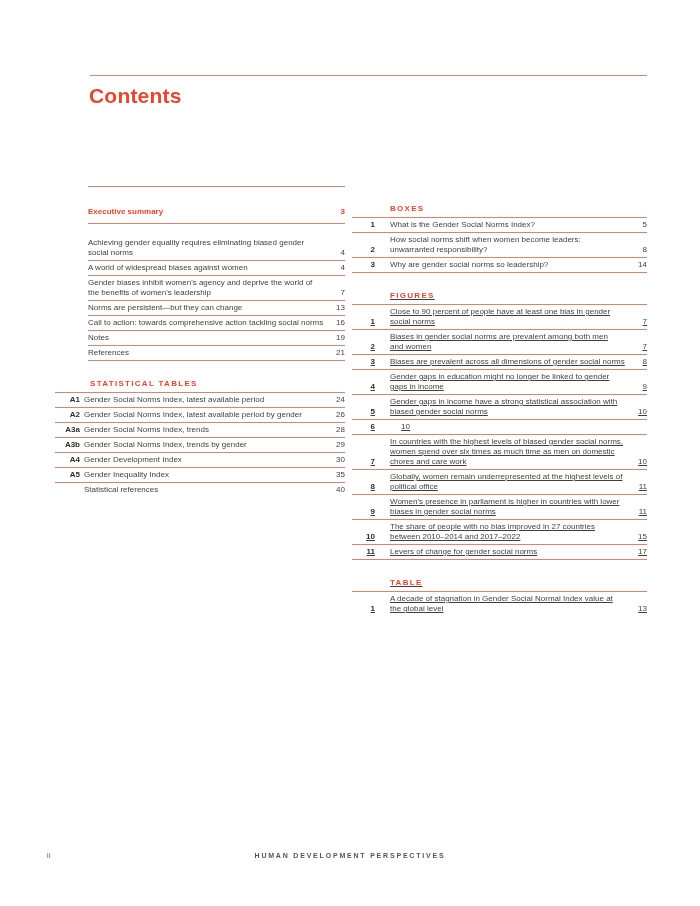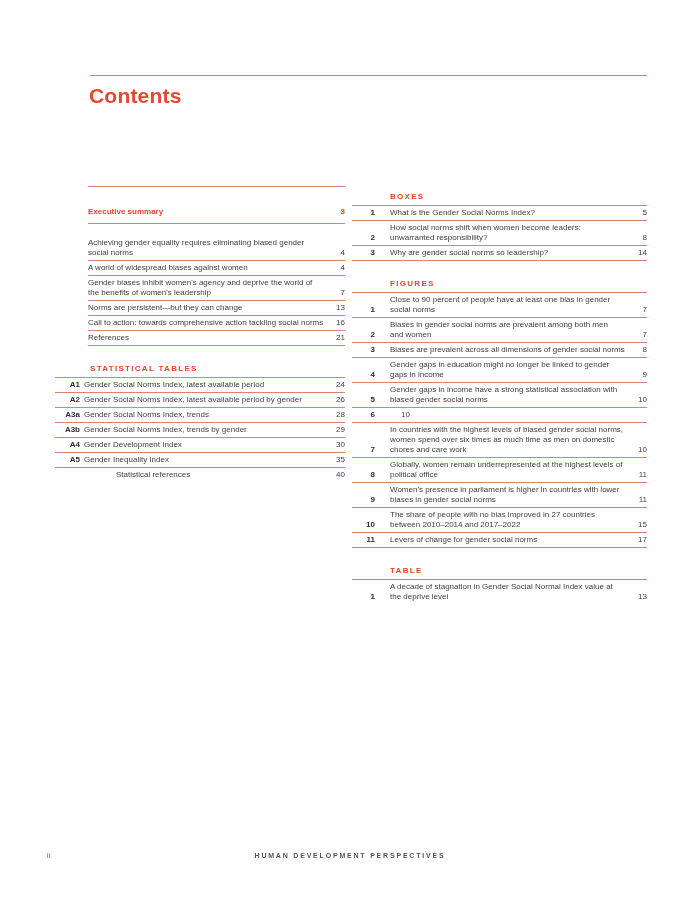--- a/index.html
+++ b/index.html
@@ -22,21 +22,21 @@
     position:absolute;left:90px;top:75px;width:557px;height:0;
     border-top:1px solid var(--rule);
   }
   .doc-title{
     position:absolute;left:89px;top:84px;
     font-size:21px;font-weight:bold;color:var(--accent);
     letter-spacing:0.2px;
   }
   
   .col-left{position:absolute;left:55px;top:186px;width:290px;}
-  .col-right{position:absolute;left:352px;top:192px;width:295px;}
+  .col-right{position:absolute;left:352px;top:204px;width:295px;}
 
   
   .row{
     display:flex;align-items:flex-end;
     padding:2px 0 2px 0;
     border-bottom:1px solid var(--rule);
     font-size:8px;line-height:10px;
     cursor:default;
   }
   .row .ttl{flex:1;white-space:pre-line;}
@@ -59,25 +59,25 @@
   
   .section-heading{
     font-size:8px;font-weight:bold;color:var(--accent);
     letter-spacing:1.3px;
     padding-bottom:4px;
     border-bottom:1px solid var(--rule);
   }
   .stat-section{margin-top:18px;}
   .stat-section .section-heading{padding-left:35px;}
   .stat-section .lbl{width:25px;text-align:right;margin-right:4px;flex:none;}
-  .stat-section .row:last-child{border-bottom:none;gap:32px;}
+  .stat-section .row:last-child{border-bottom:none;}
 
   .right-section .section-heading{padding-left:38px;}
   .right-section .lbl{width:23px;text-align:right;margin-right:15px;flex:none;}
-  .right-section + .right-section{margin-top:18px;}
+  .right-section + .right-section{margin-top:18px;text-decoration:underline;}
   .right-section.no-last-border .row:last-child{border-bottom:none;}
 
   
   .footer-pageno{
     position:absolute;left:47px;top:852px;
     font-size:7px;color:var(--footer);letter-spacing:0.5px;
   }
   .footer-center{
     position:absolute;left:0;top:852px;width:700px;text-align:center;
     font-size:7px;font-weight:600;color:var(--footer);letter-spacing:1.8px;
@@ -123,20 +123,24 @@
         <div class="row">
           <span class="ttl">Norms are persistent—but they can change</span>
           <span class="pg">13</span>
         </div>
 
         <div class="row">
           <span class="ttl">Call to action: towards comprehensive action tackling social norms</span>
           <span class="pg">16</span>
         </div>
 
+        <div class="row">
+          <span class="ttl">Notes</span>
+          <span class="pg">19</span>
+        </div>
 
         <div class="row">
           <span class="ttl">References</span>
           <span class="pg">21</span>
         </div>
       </div>
 
     <div class="stat-section">
       <div class="section-heading">STATISTICAL TABLES</div>
       <div>
@@ -294,21 +298,21 @@
         </div>
     </div>
 
     <div class="right-section no-last-border">
       <div class="section-heading">TABLE</div>
       <div>
 
           <div class="row">
             <span class="lbl">1</span>
             <span class="ttl">A decade of stagnation in Gender Social Normal Index value at
-the deprive level</span>
+the global level</span>
             <span class="pg">13</span>
           </div>
         </div>
     </div>
 
   </div>
 
   <div class="footer-pageno">ii</div>
   <div class="footer-center">HUMAN DEVELOPMENT PERSPECTIVES</div>
 

